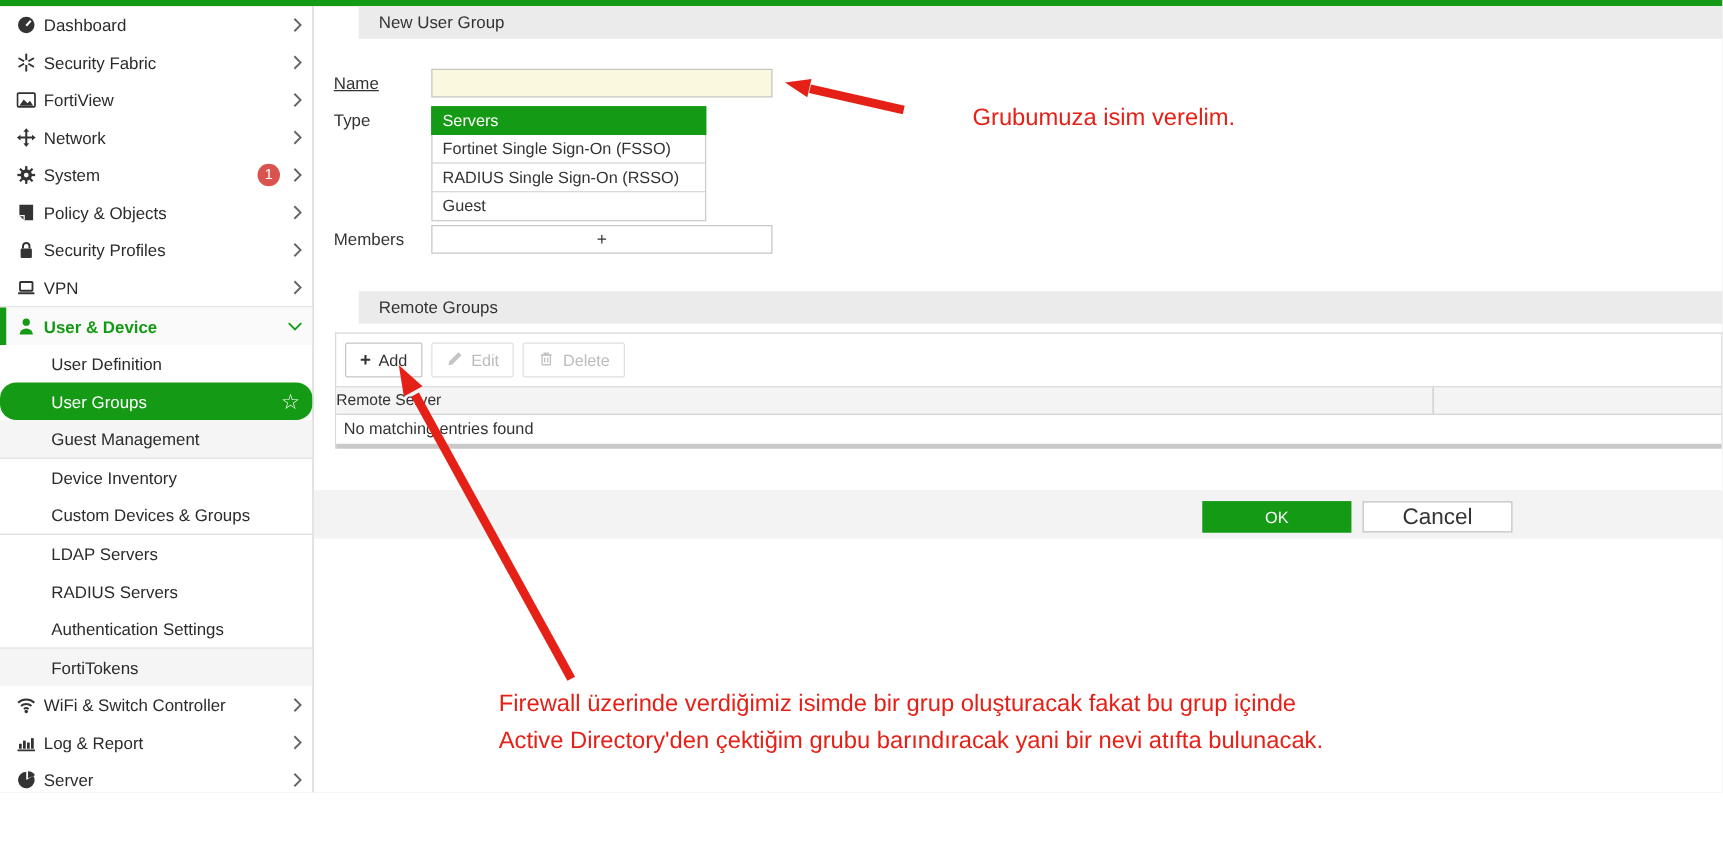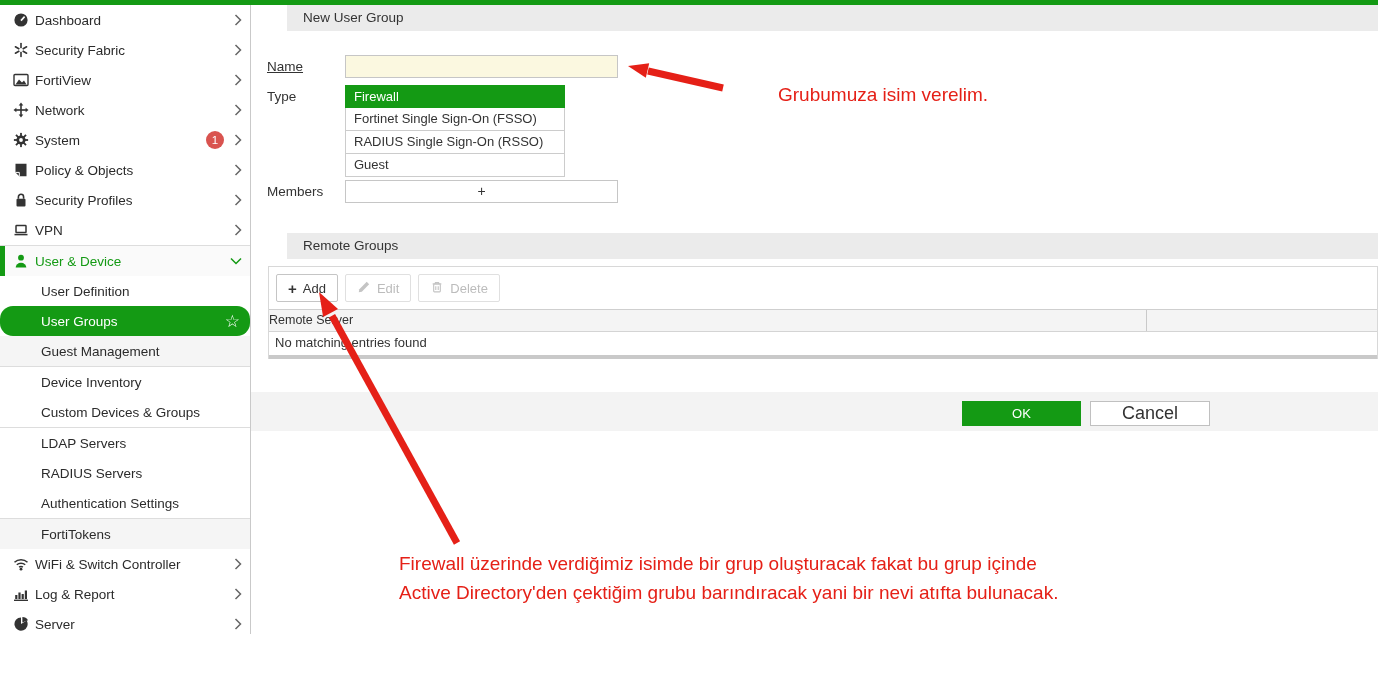--- a/index.html
+++ b/index.html
@@ -19,21 +19,21 @@
   .sidebar{position:absolute;left:0;top:5px;bottom:0;width:251px;background:#fff;
            border-right:1px solid #c9c9c9;overflow:hidden;}
   .nav-item{display:flex;align-items:center;height:30px;padding:0 8px 0 13px;cursor:pointer;}
   .nav-icon{width:22px;display:flex;align-items:center;justify-content:flex-start;color:#333;flex:none;}
   .nav-icon svg{display:block;}
   .nav-label{flex:1;white-space:nowrap;overflow:hidden;}
   .nav-chevron{color:#666;flex:none;display:flex;align-items:center;margin-left:4px;}
   .nav-badge{flex:none;width:18px;height:18px;border-radius:50%;background:var(--badge-red);
              color:#fff;font-size:11.5px;display:flex;align-items:center;justify-content:center;margin-right:6px;}
   .nav-item.open{background:#fafafa;border-left:5px solid var(--accent-green);padding-left:8px;
-                 color:var(--accent-green);font-weight:normal;}
+                 color:var(--accent-green);font-weight:bold;}
   .nav-item.open .nav-icon,.nav-item.open .nav-chevron{color:var(--accent-green);}
   .subnav-item{display:flex;align-items:center;height:30px;padding:0 10px 0 41px;cursor:pointer;}
   .subnav-item.shaded{background:#f5f5f5;}
   .subnav-item.selected{background:var(--accent-green);color:#fff;border-radius:13px;}
   .subnav-star{margin-left:auto;font-size:17px;color:#fff;line-height:1;}
   .nav-divider{height:1px;background:#ddd;}
   
   .content{position:absolute;left:251px;top:5px;right:0;bottom:0;background:#fff;}
   .section-bar{position:absolute;left:0;right:0;height:26px;background:var(--header-bar-bg);
                line-height:26px;padding-left:16px;color:#333;margin-left:36px;}
@@ -329,21 +329,21 @@
 
   <div class="content">
 
     <div class="section-bar bar-title-1">New User Group</div>
 
     <div class="form-label" style="top:51px;text-decoration:underline;">Name</div>
     <input class="name-input" type="text" value="" style="">
 
     <div class="form-label" style="top:81px;">Type</div>
     <div class="type-list">
-      <div class="type-option selected">Firewall</div>
+      <div class="type-option selected">Servers</div>
       <div class="type-option">Fortinet Single Sign-On (FSSO)</div>
       <div class="type-option">RADIUS Single Sign-On (RSSO)</div>
       <div class="type-option">Guest</div>
     </div>
 
     <div class="form-label" style="top:176px;">Members</div>
     <div class="members-box">
       <span>+</span>
     </div>
 

